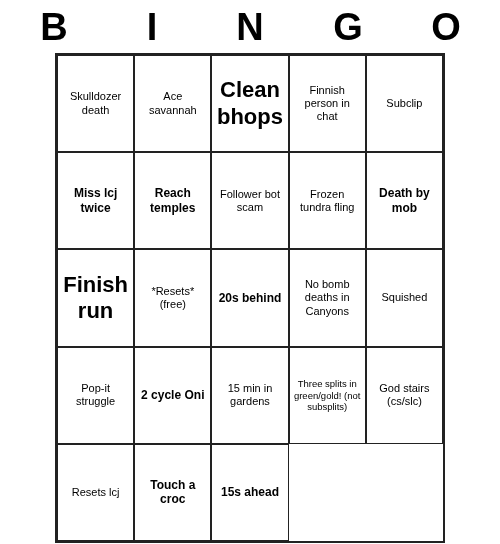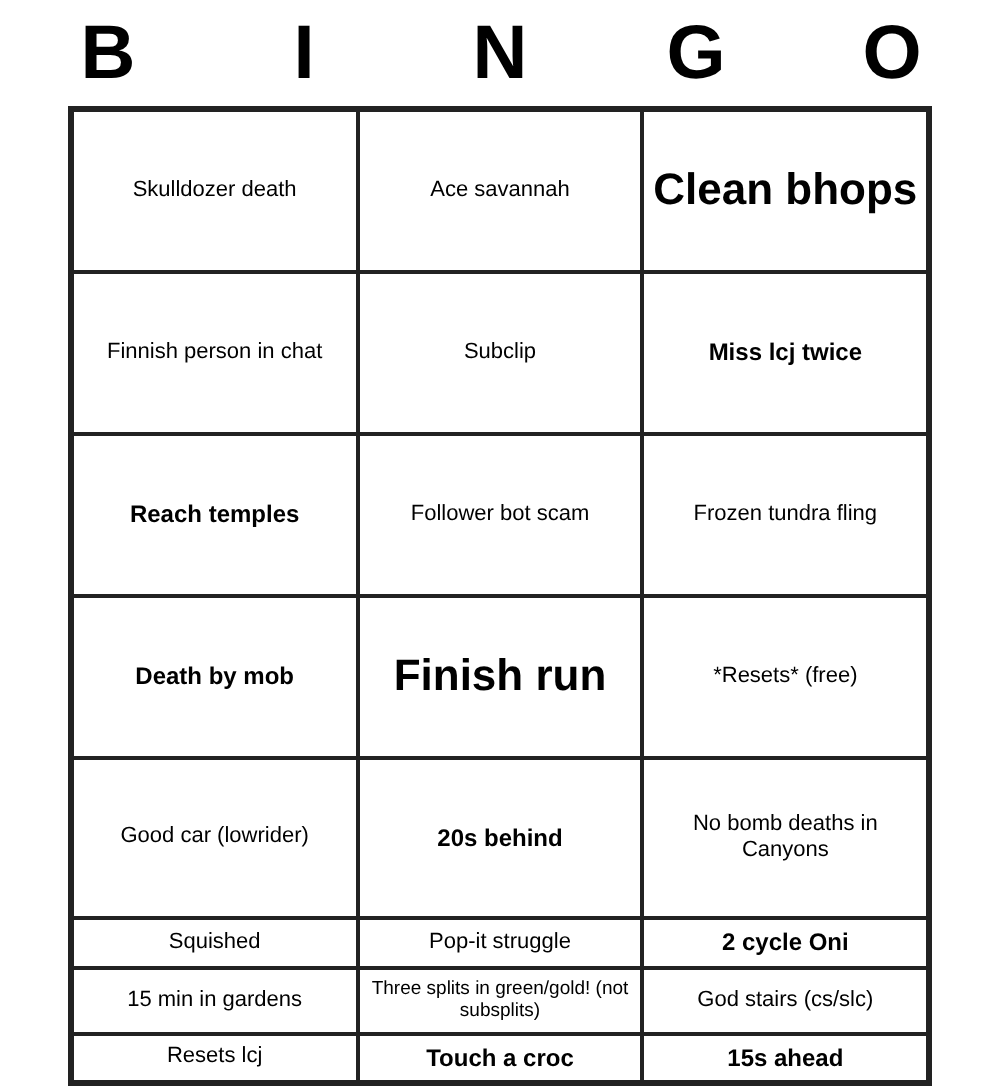--- a/index.html
+++ b/index.html
@@ -22,23 +22,23 @@
     }
     .bingo-title span {
       font-size: 38px;
       font-weight: bold;
       font-family: Arial, sans-serif;
       width: 72px;
       text-align: center;
     }
     .bingo-grid {
       display: grid;
-      grid-template-columns: repeat(3, 1fr);
+      grid-template-columns: repeat(5, 1fr);
       grid-template-rows: repeat(5, 1fr);
-      width: 432px;
+      width: 390px;
       height: 490px;
       border: 2px solid #222;
     }
     .cell {
       border: 1.5px solid #222;
       display: flex;
       align-items: center;
       justify-content: center;
       text-align: center;
       padding: 4px;
@@ -77,21 +77,20 @@
     <div class="cell large">Clean bhops</div>
     <div class="cell small">Finnish person in chat</div>
     <div class="cell small">Subclip</div>
     <div class="cell medium">Miss lcj twice</div>
     <div class="cell medium">Reach temples</div>
     <div class="cell small">Follower bot scam</div>
     <div class="cell small">Frozen tundra fling</div>
     <div class="cell medium">Death by mob</div>
     <div class="cell large">Finish run</div>
     <div class="cell small">*Resets* (free)</div>
-    <div class="cell small">Good car (lowrider)</div>
     <div class="cell medium">20s behind</div>
     <div class="cell small">No bomb deaths in Canyons</div>
     <div class="cell small">Squished</div>
     <div class="cell small">Pop-it struggle</div>
     <div class="cell medium">2 cycle Oni</div>
     <div class="cell small">15 min in gardens</div>
     <div class="cell xsmall">Three splits in green/gold! (not subsplits)</div>
     <div class="cell small">God stairs (cs/slc)</div>
     <div class="cell small">Resets lcj</div>
     <div class="cell medium">Touch a croc</div>

